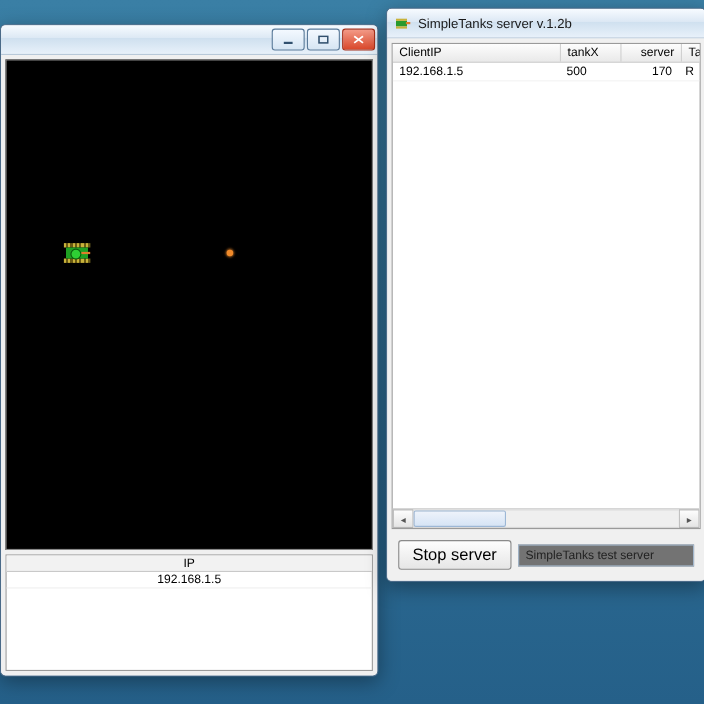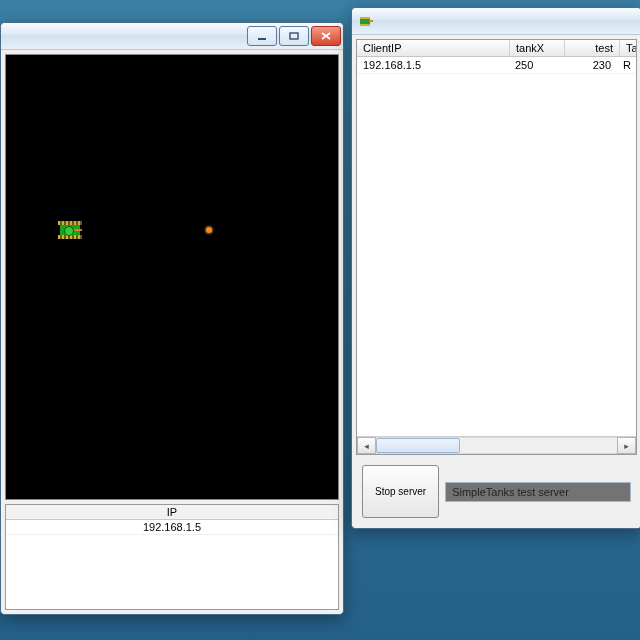--- a/index.html
+++ b/index.html
@@ -37,21 +37,21 @@
   .ghead{display:flex;background:linear-gradient(180deg,#fdfdfd,#e9e9e9);border-bottom:1px solid #c5c5c5;font-size:11px}
   .gh{border-right:1px solid #d0d0d0;padding:2px 6px;white-space:nowrap;overflow:hidden}
   .c0{flex:0 0 140px}.c1{flex:0 0 42px;text-align:left}.c2{flex:0 0 42px;text-align:right}.c3{flex:0 0 44px}
   .grow{display:flex;font-size:11px;border-bottom:1px solid #f2f2f2}
   .gc{padding:2px 6px;white-space:nowrap;overflow:hidden}
   .hscroll{height:17px;background:#f0f0f0;border-top:1px solid #cfcfcf;position:relative;display:flex;align-items:center}
   .hscroll .harrow{width:17px;height:15px;background:linear-gradient(180deg,#fdfdfd,#e4e4e4);border:1px solid #b5b5b5;display:flex;align-items:center;justify-content:center;font-size:9px;color:#555;cursor:pointer}
   .hscroll .track{flex:1;height:15px;background:#efefef;border-top:1px solid #d8d8d8;border-bottom:1px solid #d8d8d8;position:relative}
   .hscroll .thumb{position:absolute;left:0;top:0;bottom:0;width:82px;background:linear-gradient(180deg,#eef3fb,#d6e4f5);border:1px solid #9cb7d6;border-radius:2px}
   .srvbottom{display:flex;gap:6px;padding:8px;align-items:center}
-  .btn{padding:20px 12px;background:linear-gradient(180deg,#fdfdfd,#e6e6e6);border:1px solid #8a8a8a;border-radius:3px;font-size:10px;cursor:pointer}
+  .btn{padding:4px 12px;background:linear-gradient(180deg,#fdfdfd,#e6e6e6);border:1px solid #8a8a8a;border-radius:3px;font-size:15px;cursor:pointer}
   .txtin{flex:1;padding:3px 6px;border:1px solid #a3b7cc;background:#737373;font-size:11px;color:#222}
 
   
   .appicon{width:16px;height:16px}
 </style>
 </head>
 <body>
 
 <div class="desktop">
 
@@ -97,34 +97,35 @@
   <div id="srvWin" class="win">
     <div class="titlebar">
       <span class="ticon">
         <svg class="appicon" viewBox="0 0 16 16">
             <rect x="2" y="6" width="10" height="5" fill="#2a9a2e"></rect>
             <rect x="2" y="4" width="10" height="2" fill="#c8b23a"></rect>
             <rect x="2" y="11" width="10" height="2" fill="#c8b23a"></rect>
             <rect x="11" y="7" width="4" height="2" fill="#e27c2a"></rect>
           </svg>
       </span>
+      <span class="ttext">SimpleTanks server  v.1.2b</span>
     </div>
     <div class="wbody">
       <div class="srvgrid">
         <div class="ghead">
           <div class="gh c0">ClientIP</div>
           <div class="gh c1">tankX</div>
-          <div class="gh c2">test</div>
+          <div class="gh c2">server</div>
           <div class="gh c3">TankD</div>
 
         </div>
         <div class="grow">
           <div class="gc c0">192.168.1.5</div>
-          <div class="gc c1">250</div>
-          <div class="gc c2">230</div>
+          <div class="gc c1">500</div>
+          <div class="gc c2">170</div>
           <div class="gc c3">R</div>
 
         </div>
         <div style="flex:1"></div>
         <div class="hscroll">
           <div class="harrow">◂</div>
           <div class="track">
             <div class="thumb"></div>
           </div>
           <div class="harrow">▸</div>

